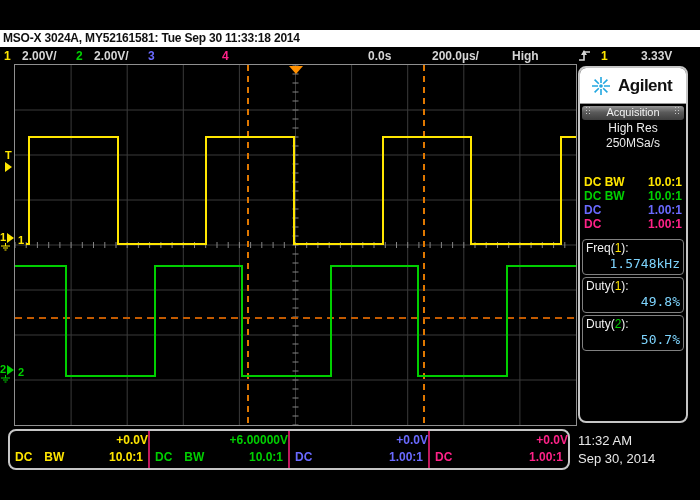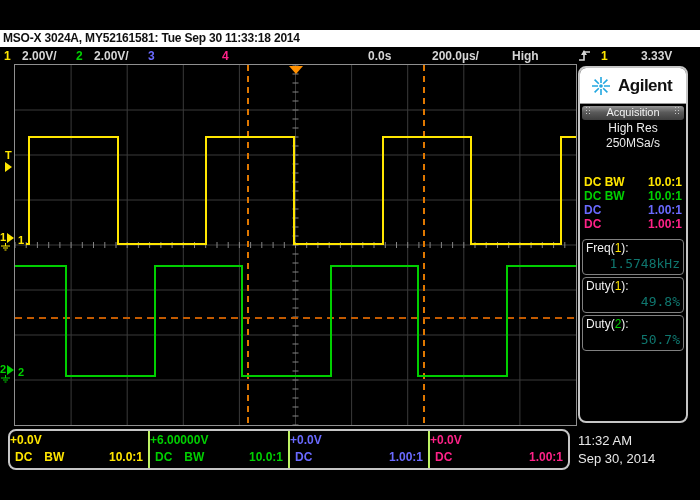--- a/index.html
+++ b/index.html
@@ -54,30 +54,30 @@
         background-image:radial-gradient(circle,#c8c8c8 0.8px,rgba(0,0,0,0) 1px);
         background-size:3px 3px;}
   .acq-line{font-size:12px;color:#ececec;text-align:center;line-height:15px;}
   .acq-pad{height:24px;}
   .chrow{display:flex;justify-content:space-between;padding:0 4px;
          font-size:12px;font-weight:bold;line-height:14px;}
   .ch-pad{height:6px;}
   .mcell{margin:2px 2px;border:1px solid #808080;border-radius:4px;
          padding:0 3px;height:34px;}
   .mlabel{font-size:12px;color:#f2f2f2;line-height:16px;}
-  .mvalue{font-family:"DejaVu Sans Mono",monospace;font-size:13px;color:#0f766e;
+  .mvalue{font-family:"DejaVu Sans Mono",monospace;font-size:13px;color:#7dd3fc;
           text-align:right;line-height:16px;}
 
   
   .bottom{position:absolute;left:8px;top:429px;width:562px;height:41px;
           border:2px solid #c6c6c6;border-radius:8px;background:#000;
           display:flex;box-sizing:border-box;}
   .bcell{flex:1;min-width:0;}
-  .bcell + .bcell{border-left:2px solid #bef264;}
-  .boffset{text-align:left;font-size:12px;font-weight:bold;line-height:18px;}
+  .bcell + .bcell{border-left:2px solid #be185d;}
+  .boffset{text-align:right;font-size:12px;font-weight:bold;line-height:18px;}
   .brow2{display:flex;padding:0 5px;font-size:12px;font-weight:bold;line-height:17px;}
   .brow2 .bw{margin-left:12px;}
   .brow2 .probe{margin-left:auto;}
 
   .dt{position:absolute;left:578px;top:432px;width:120px;text-align:left;
       color:#e8e8e8;font-size:13px;line-height:18px;}
 </style>
 </head>
 <body>
 

